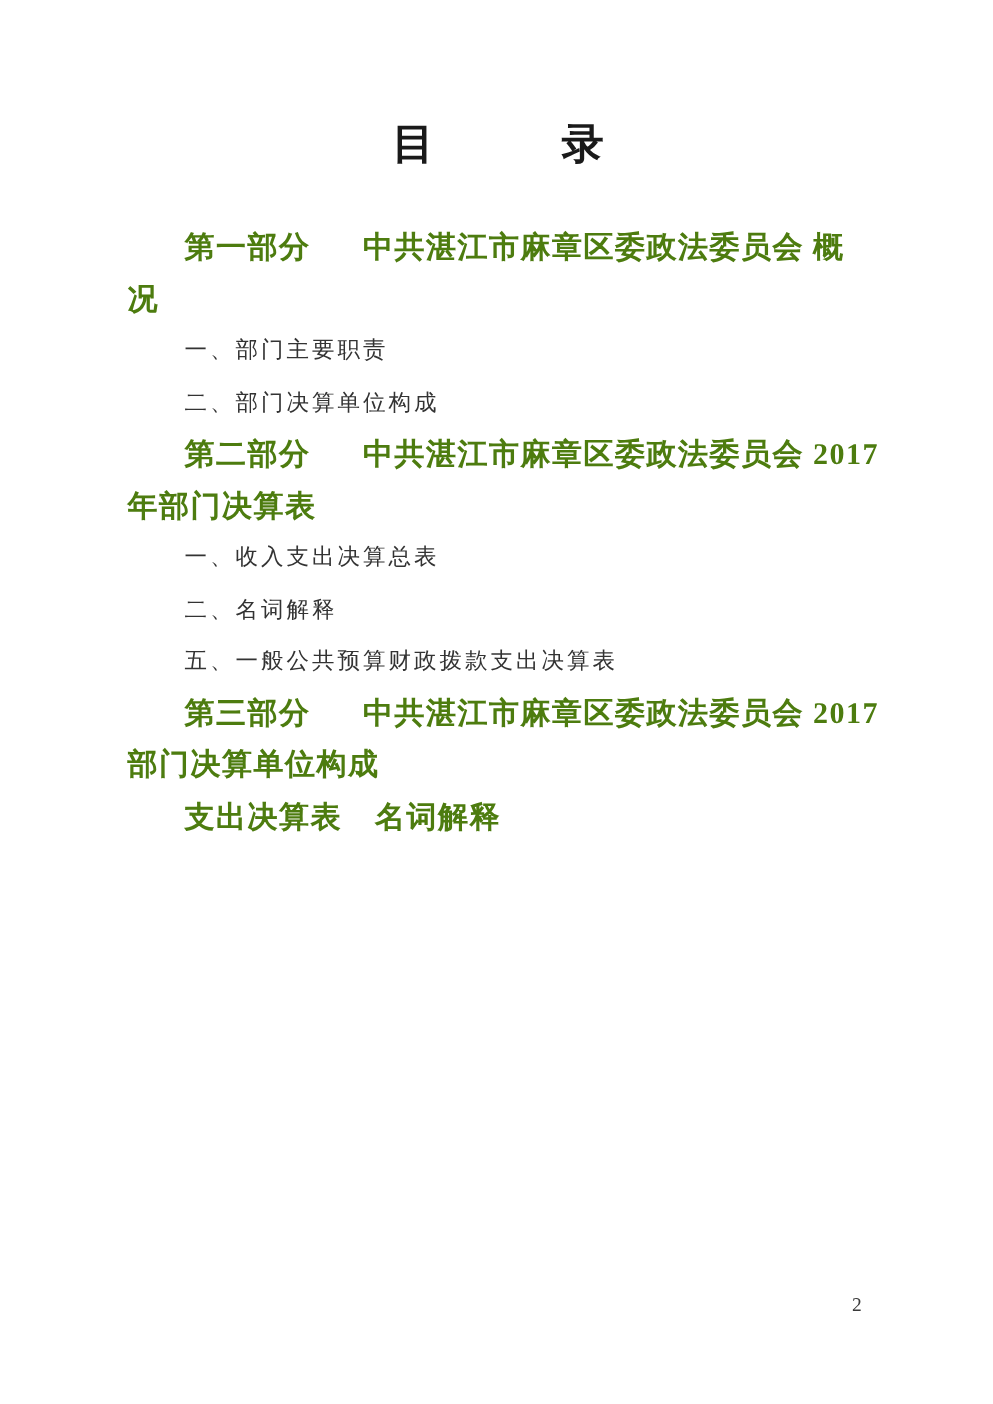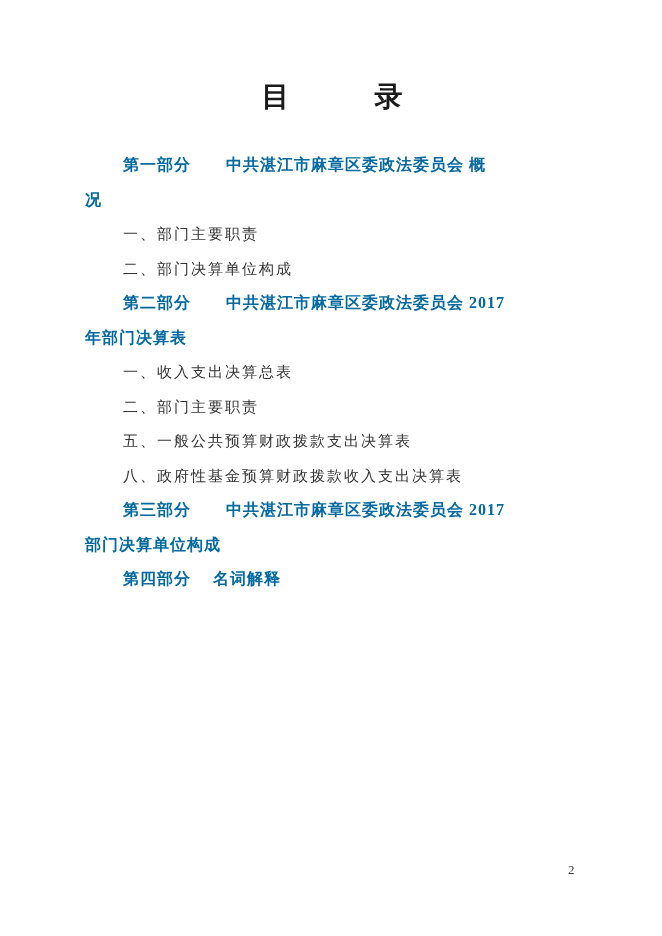--- a/index.html
+++ b/index.html
@@ -30,24 +30,24 @@
     font-weight: 700;
     line-height: 34px;
     margin: 0 0 34px 0;
     letter-spacing: 0;
   }
   .line {
     line-height: 34.5px;
     white-space: nowrap;
   }
   .heading {
-    font-size: 16px;
+    font-size: 20px;
     font-weight: 700;
     letter-spacing: 1px;
-    color: #0369a1;
+    color: #4d7c0f;
   }
   .heading.first-line {
     padding-left: 38px;
   }
   .heading.cont:empty {
     display: none;
   }
   .num-gap {
     display: inline-block;
     width: 35px;
@@ -83,25 +83,24 @@
     </h1>
 
     <div class="line heading first-line"><span>第一部分</span><span class="num-gap"></span><span>中共湛江市麻章区委政法委员会 概</span></div>
     <div class="line heading cont">况</div>
     <div class="line item">一、部门主要职责</div>
     <div class="line item">二、部门决算单位构成</div>
 
     <div class="line heading first-line"><span>第二部分</span><span class="num-gap"></span><span>中共湛江市麻章区委政法委员会 2017</span></div>
     <div class="line heading cont">年部门决算表</div>
     <div class="line item">一、收入支出决算总表</div>
-    <div class="line item">二、部门主要职责</div>
+    <div class="line item">二、名词解释</div>
     <div class="line item">五、一般公共预算财政拨款支出决算表</div>
-    <div class="line item">八、政府性基金预算财政拨款收入支出决算表</div>
 
     <div class="line heading first-line"><span>第三部分</span><span class="num-gap"></span><span>中共湛江市麻章区委政法委员会 2017</span></div>
     <div class="line heading cont">部门决算单位构成</div>
 
-    <div class="line heading first-line"><span>第四部分</span><span class="num-gap narrow"></span><span>名词解释</span></div>
+    <div class="line heading first-line"><span>支出决算表</span><span class="num-gap narrow"></span><span>名词解释</span></div>
 
   </div>
 
   <div class="page-number">2</div>
 </div>
 
 </body></html>

